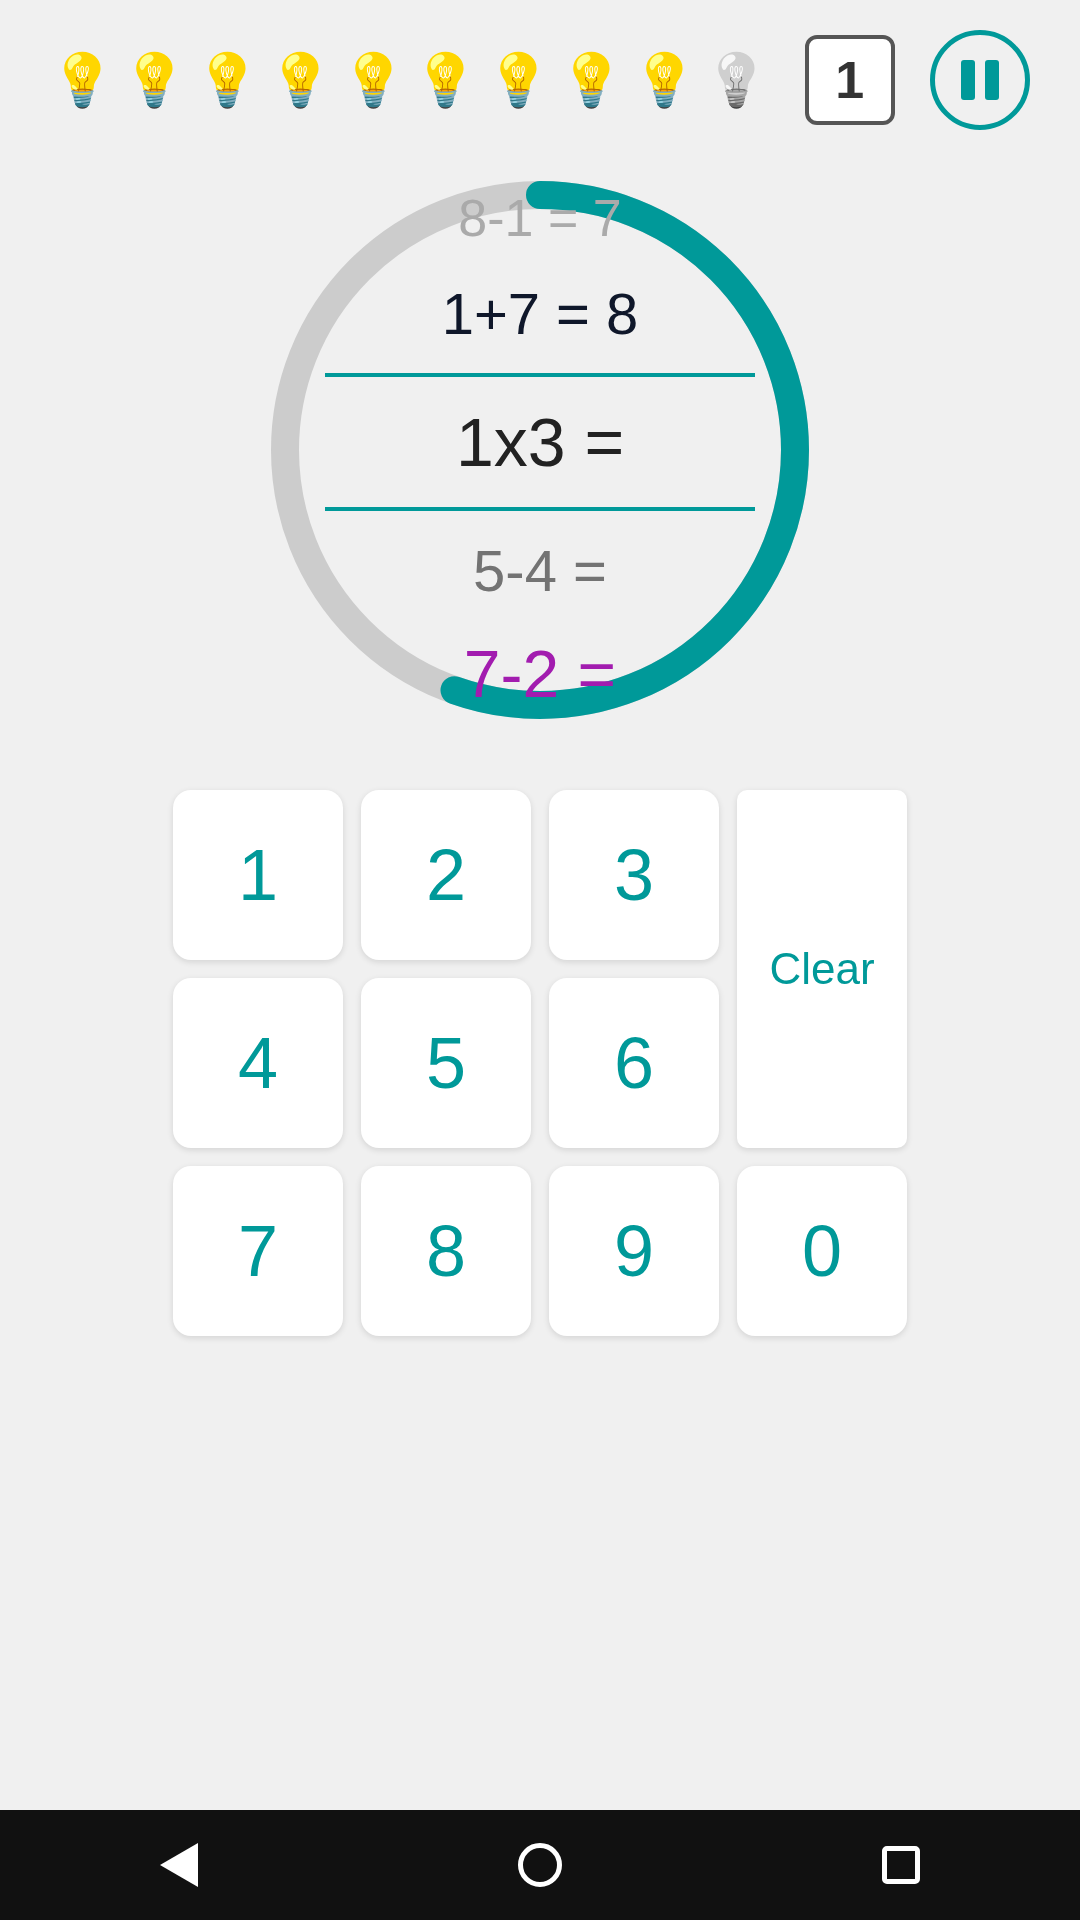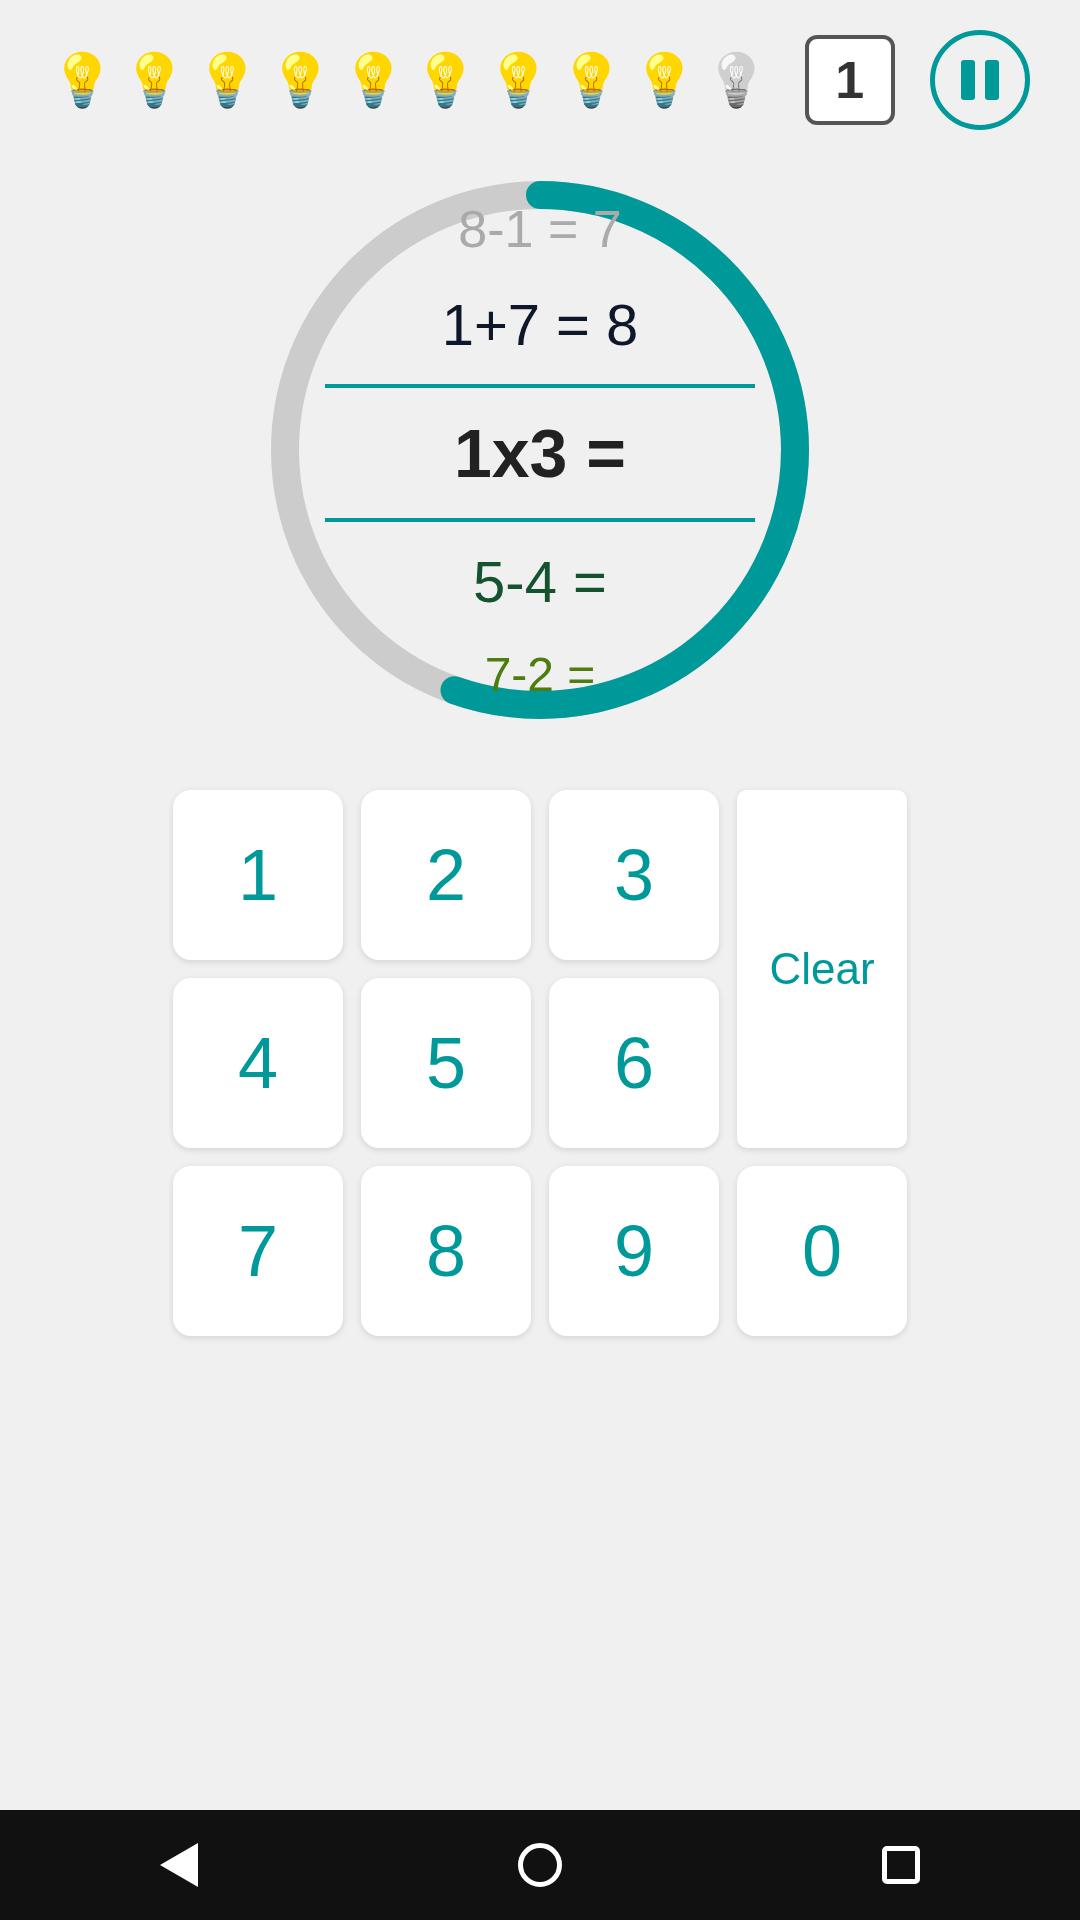--- a/index.html
+++ b/index.html
@@ -235,24 +235,24 @@
 
     <circle cx="280" cy="280" r="255" fill="none" stroke="#cccccc" stroke-width="28"></circle>
 
     <circle cx="280" cy="280" r="255" fill="none" stroke="#009999" stroke-width="28" stroke-dasharray="1288 1602" stroke-dashoffset="400" stroke-linecap="round" transform="rotate(-90 280 280)"></circle>
   </svg>
 
   <div class="circle-content">
     <div class="equation" style="color:#aaa; font-size:52px;">8-1 = 7</div>
     <div class="equation" style="color:#0f172a; font-size:58px;">1+7 = 8</div>
     <div class="active-line"></div>
-    <div class="equation current" style="color:#222; font-size:68px; font-weight:bold;">1x3 =</div>
+    <div class="equation current" style="color:#222; font-size:68px; font-weight:normal;">1x3 =</div>
     <div class="active-line"></div>
-    <div class="equation" style="color:#14532d; font-size:58px;">5-4 =</div>
-    <div class="equation" style="color:#4d7c0f; font-size:48px;">7-2 =</div>
+    <div class="equation" style="color:#737373; font-size:58px;">5-4 =</div>
+    <div class="equation" style="color:#a21caf; font-size:66px;">7-2 =</div>
   </div>
 </div>
 
 <div class="keypad">
 
   <button class="key-btn">1</button>
   <button class="key-btn">2</button>
   <button class="key-btn">3</button>
   <button class="key-btn clear-btn">
     <span>Clear</span>

